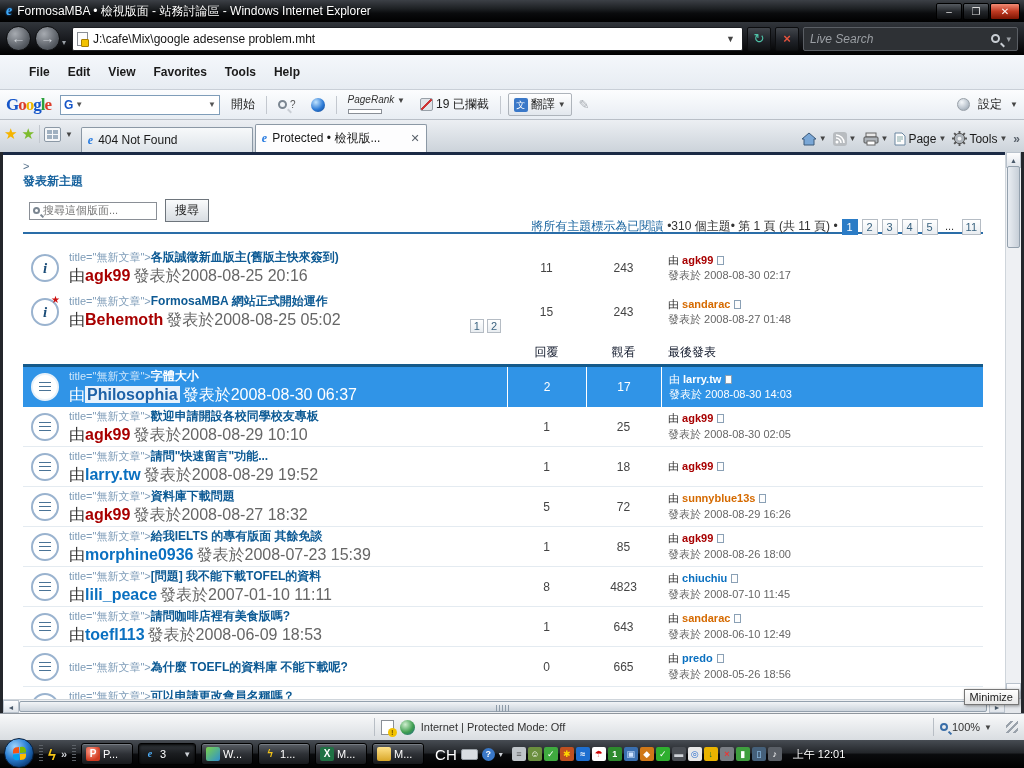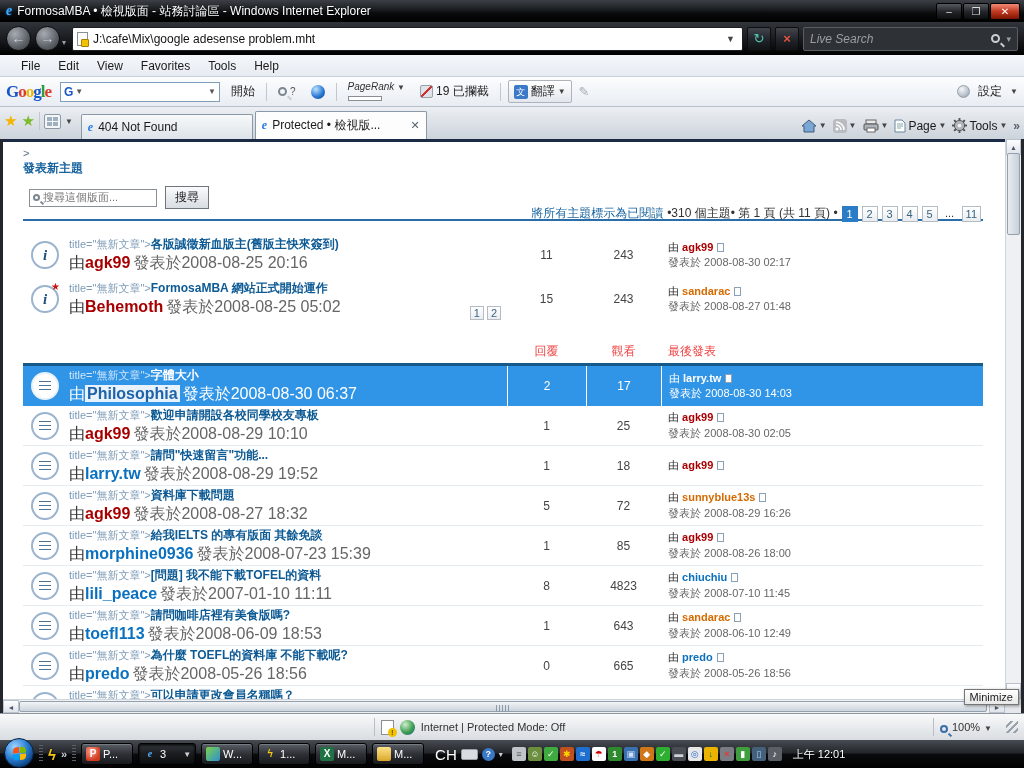--- a/index.html
+++ b/index.html
@@ -27,21 +27,21 @@
   .navsq { width:24px; height:24px; border:1px solid #0c0d0f; border-radius:2px; background:linear-gradient(180deg,#41454b,#202329 55%,#101214); text-align:center; line-height:22px; }
   .refresh-g { color:#4fc3a8; font-size:13px; }
   .stop-g { color:#e5533d; font-weight:bold; font-size:13px; }
   .livesearch { width:215px; height:24px; background:#2e3135; border:1px solid #5a5e64; border-radius:2px; display:flex; align-items:center; padding:0 6px; gap:6px; }
   .ls-text { flex:1; color:#9b9fa4; font-style:italic; }
   .mag { width:9px; height:9px; border:2px solid #c9ced4; border-radius:50%; position:relative; display:inline-block; }
   .mag::after { content:""; position:absolute; width:5px; height:2px; background:#c9ced4; transform:rotate(45deg); left:7px; top:8px; }
   .ls-dd { color:#9b9fa4; font-size:9px; }
 
   
-  .menubar { height:22px; background:linear-gradient(180deg,#f4f7fb,#e7ecf2); border-bottom:1px solid #c9cfd7; display:flex; align-items:center; padding-left:12px; }
+  .menubar { height:35px; background:linear-gradient(180deg,#f4f7fb,#e7ecf2); border-bottom:1px solid #c9cfd7; display:flex; align-items:center; padding-left:20px;font-weight:bold; }
   .menu-item { padding:2px 9px; color:#1a1a1a; }
 
   
   .gtoolbar { height:30px; background:linear-gradient(180deg,#fcfdfe,#e8edf3); border-bottom:1px solid #b9bfc7; display:flex; align-items:center; padding:0 6px; gap:7px; }
   .glogo { font:bold 17px "Liberation Serif",serif; letter-spacing:-1px; margin-right:2px; }
   .glogo .b{color:#1656c9}.glogo .r{color:#dc3c2a}.glogo .y{color:#efb700}.glogo .g{color:#2ba13c}
   .gsearch { width:160px; height:20px; background:#fff; border:1px solid #7f9db9; display:flex; align-items:center; padding:0 3px; }
   .gsearch .gico { color:#1656c9; font-weight:bold; }
   .gsearch .dd { font-size:8px; color:#555; margin-left:2px; }
   .gsearch .spacer { flex:1; }
@@ -117,21 +117,21 @@
   [data-color="orange"] { color:#d56a00; }
   [data-color="blue"] { color:#0a70c0; }
   [data-color="white"] { color:#ffffff; }
   [data-hl="true"] { background:#e8f2fc; color:#1e62a8; padding:0 2px; }
   .numcell { text-align:center; color:#444; font-size:12px; height:100%; display:flex; align-items:center; justify-content:center; }
   .lastcell { font-size:11px; color:#333; line-height:1.4; padding-left:7px; height:100%; display:flex; flex-direction:column; justify-content:center; }
   .lastcell .posted { color:#666; }
   .goto-ico { display:inline-block; width:7px; height:9px; background:#fdfdfd; border:1px solid #8aa0b5; margin-left:4px; vertical-align:-1px; }
   .mini-pages { position:absolute; right:6px; bottom:1px; display:flex; gap:3px; }
   .mini-pages .pg-box { min-width:14px; height:14px; line-height:12px; }
-  .colhdr { display:grid; grid-template-columns:46px 438px 79px 75px 1fr; margin-top:20px; height:20px; align-items:center; color:#ef4444; font-size:12px; }
+  .colhdr { display:grid; grid-template-columns:46px 438px 79px 75px 1fr; margin-top:8px; height:20px; align-items:center; color:#0f172a; font-size:12px; }
   .colhdr .c { text-align:center; }
   .colhdr .l { padding-left:7px; }
   .thickline { height:3px; background:#155a8a; margin-top:2px; }
 
   .t-row[data-sel="true"] { background:#3094e7; border-bottom:none; }
   .t-row[data-sel="true"] .prefix { color:#cfe6fa; }
   .t-row[data-sel="true"] .ttl,
   .t-row[data-sel="true"] .byline,
   .t-row[data-sel="true"] .byline .posted,
   .t-row[data-sel="true"] .numcell,
@@ -154,21 +154,21 @@
   .corner { position:absolute; right:0; bottom:0; width:16px; height:14px; background:#e4e7eb; }
   .tooltip { position:absolute; right:2px; bottom:8px; background:linear-gradient(180deg,#ffffff,#e8e8e8); border:1px solid #767676; padding:1px 5px; font-size:11px; color:#222; box-shadow:1px 1px 3px rgba(0,0,0,.4); z-index:9; }
 
   
   .statusbar { height:27px; background:linear-gradient(180deg,#f8f9fa,#d9dde1); border-top:1px solid #8f969e; display:flex; align-items:center; padding:0 6px; color:#333; }
   .sb-spacer { flex:1; }
   .sb-sep { width:1px; height:18px; background:#b8bec5; margin:0 6px; }
   .doc-warn { width:13px; height:15px; background:#fff; border:1px solid #8a8f96; position:relative; }
   .doc-warn::after { content:"!"; position:absolute; right:-4px; bottom:-3px; width:9px; height:9px; background:#f2c200; border-radius:50%; color:#7a5a00; font-size:8px; font-weight:bold; text-align:center; line-height:9px; }
   .globe { width:15px; height:15px; border-radius:50%; background:radial-gradient(circle at 35% 30%,#cfeecf,#3f9e4f 55%,#1c5e8c); margin:0 6px; }
-  .zoomgrp { display:flex; align-items:flex-end; gap:4px; margin-right:10px; }
+  .zoomgrp { display:flex; align-items:center; gap:4px; margin-right:10px; }
   .mag-blue { width:8px; height:8px; border:2px solid #3a6ea8; border-radius:50%; position:relative; }
   .mag-blue::after { content:""; position:absolute; width:4px; height:2px; background:#3a6ea8; transform:rotate(45deg); left:6px; top:7px; }
   .resize-grip { width:12px; height:12px; margin-left:4px;
      background:repeating-linear-gradient(135deg,transparent 0 3px,#9aa2ab 3px 5px); }
 
   
   .taskbar { height:28px; background:linear-gradient(180deg,#474c53 0%,#24272b 45%,#0a0b0d 52%,#000 100%); display:flex; align-items:center; padding:0 4px; gap:5px; }
   .startorb { width:30px; height:30px; border-radius:50%; margin-top:-2px; background:radial-gradient(circle at 35% 28%,#9fd4ff,#2a7fd4 45%,#0a3a74 80%); border:1px solid #061f3e; display:flex; align-items:center; justify-content:center; flex:none; }
   .winflag { width:13px; height:13px; display:grid; grid-template-columns:1fr 1fr; grid-template-rows:1fr 1fr; gap:1px; transform:skewY(-4deg); }
   .winflag span:nth-child(1){background:#f65314;border-top-left-radius:4px;}
@@ -552,21 +552,20 @@
               <span class="posted">發表於 2008-06-10 12:49</span>
             </span>
           </div>
 
           <div class="row t-row">
             <span class="iconcell">
               <span class="t-icon"></span>
             </span>
             <span class="maincell">
               <span><span class="prefix">title="無新文章"&gt;</span><span class="ttl">為什麼 TOEFL的資料庫 不能下載呢?</span></span>
-              <span class="byline"><span>由</span><span class="author" data-color="blue">predo</span><span class="posted">發表於2008-05-26 18:56</span></span>
             </span>
             <span class="numcell">0</span>
             <span class="numcell">665</span>
             <span class="lastcell">
               <span><span>由</span> <span class="author" data-color="blue">predo</span><span class="goto-ico"></span></span>
               <span class="posted">發表於 2008-05-26 18:56</span>
             </span>
           </div>
 
           <div class="row t-row">

